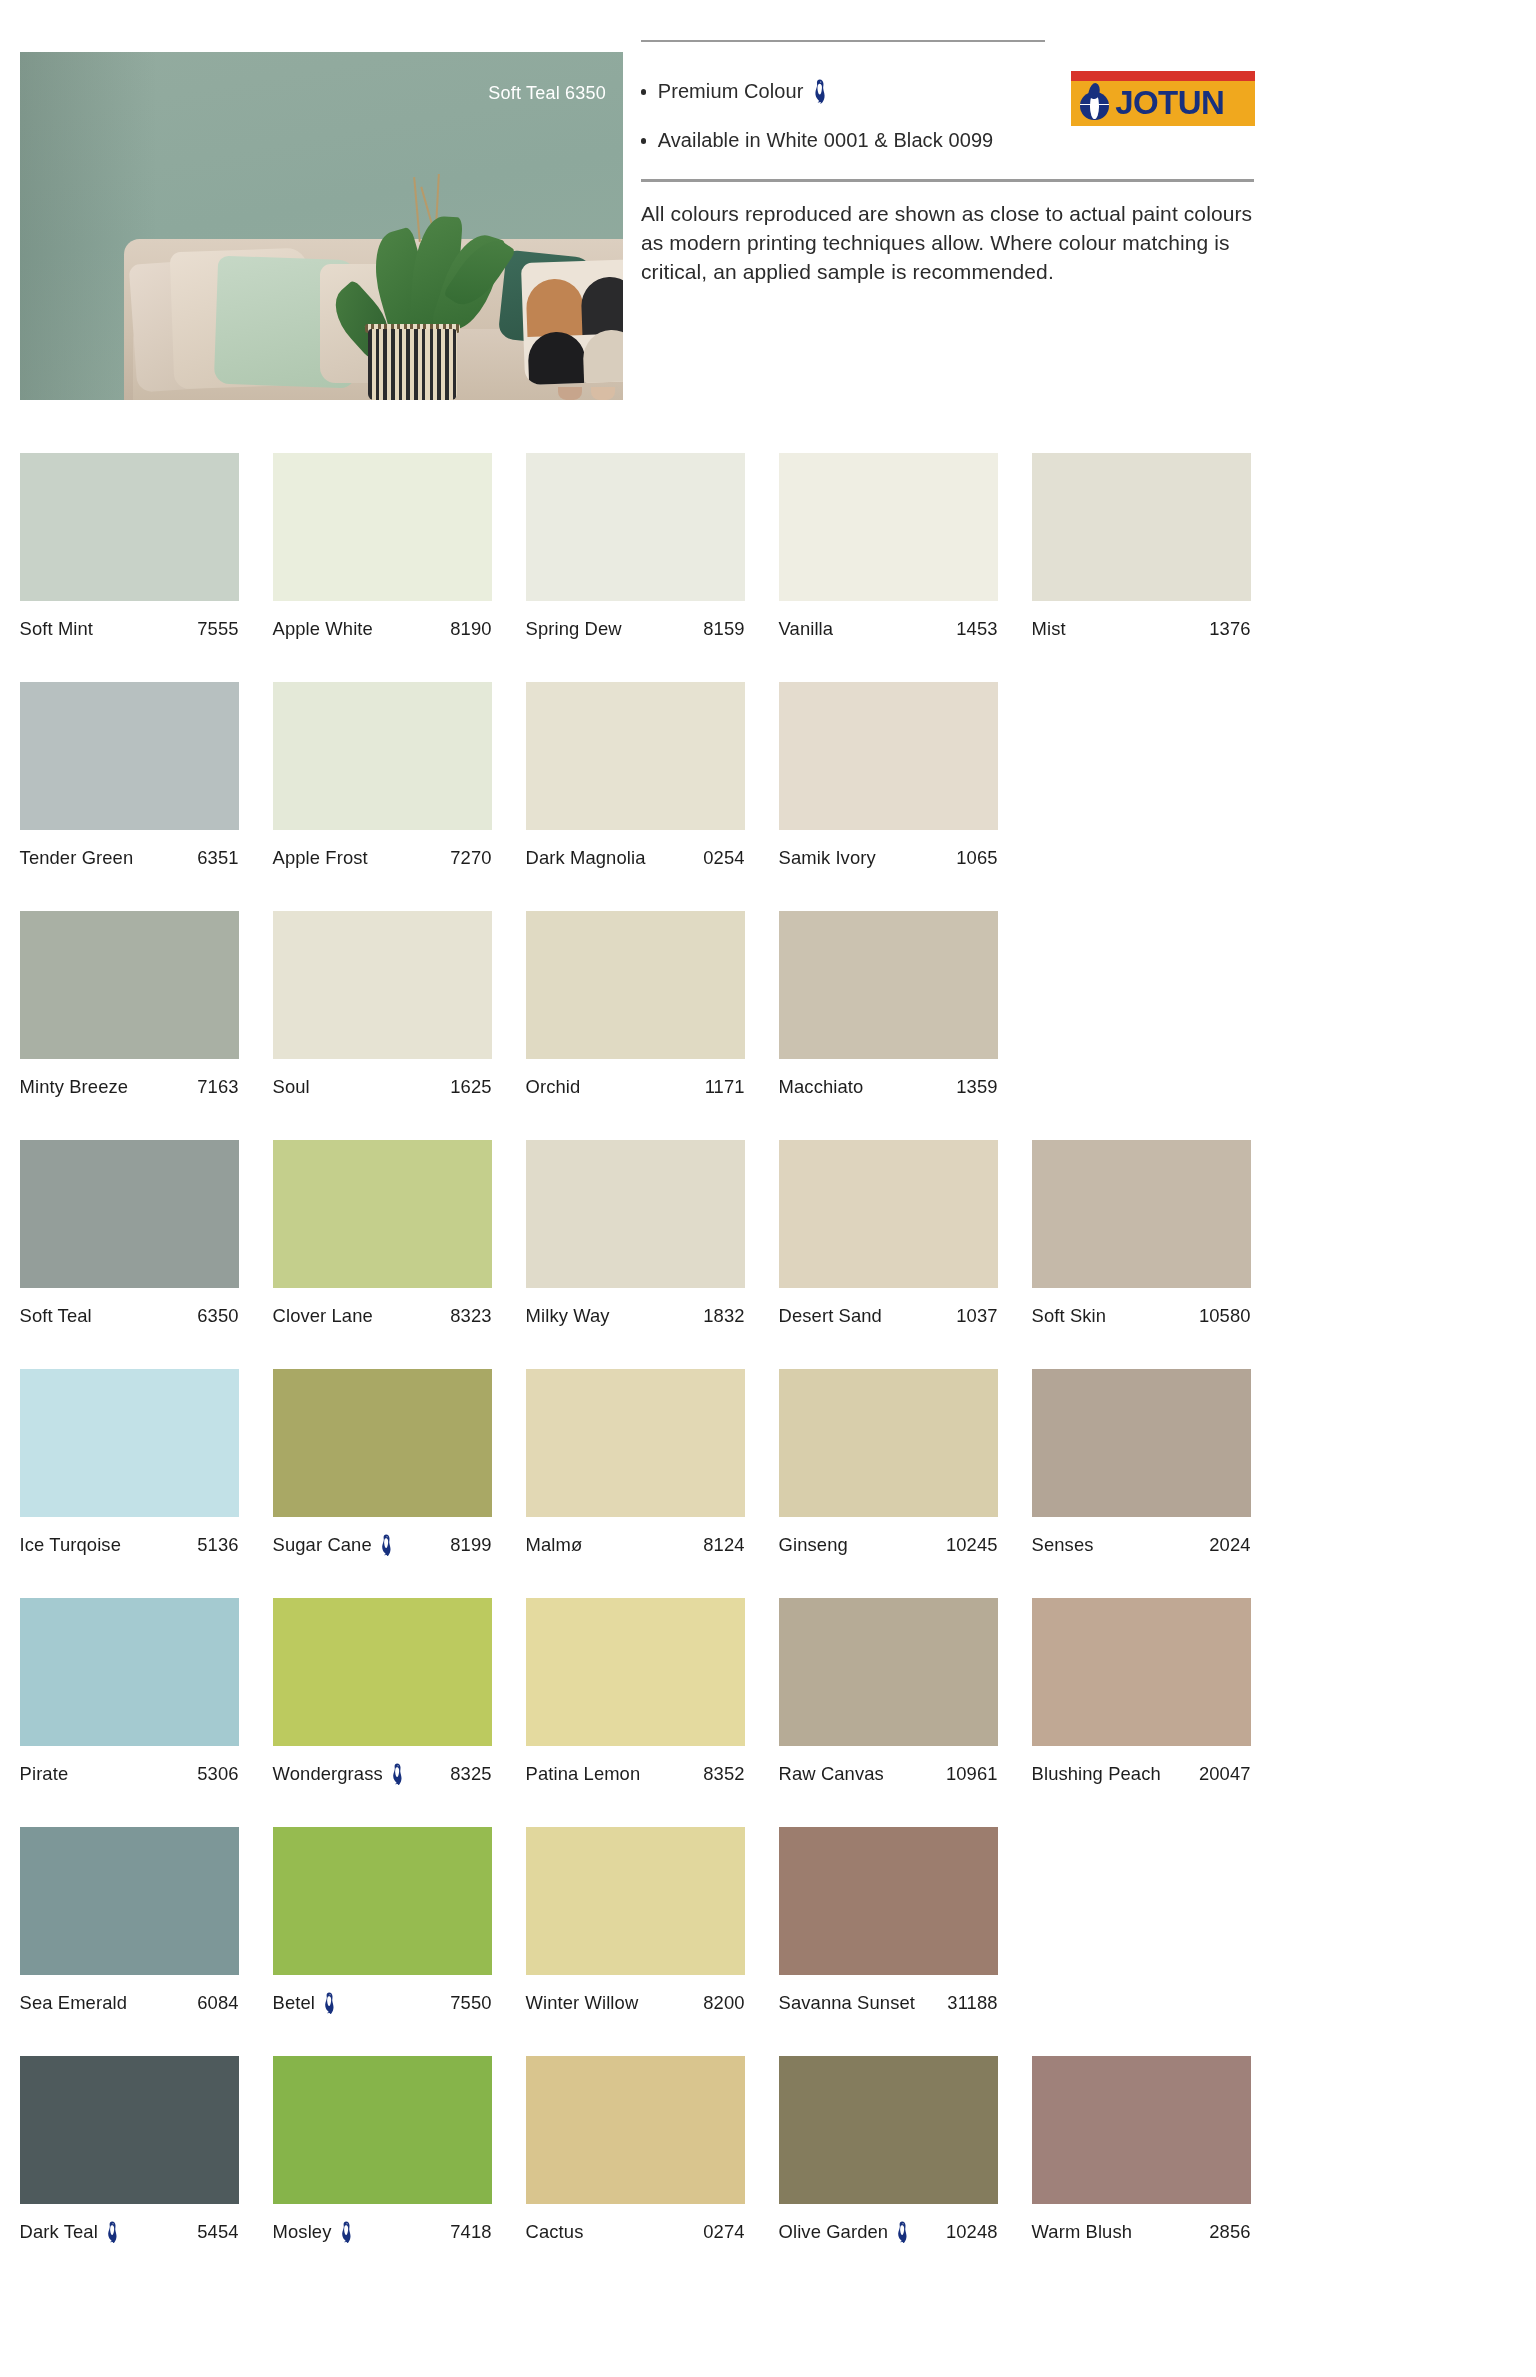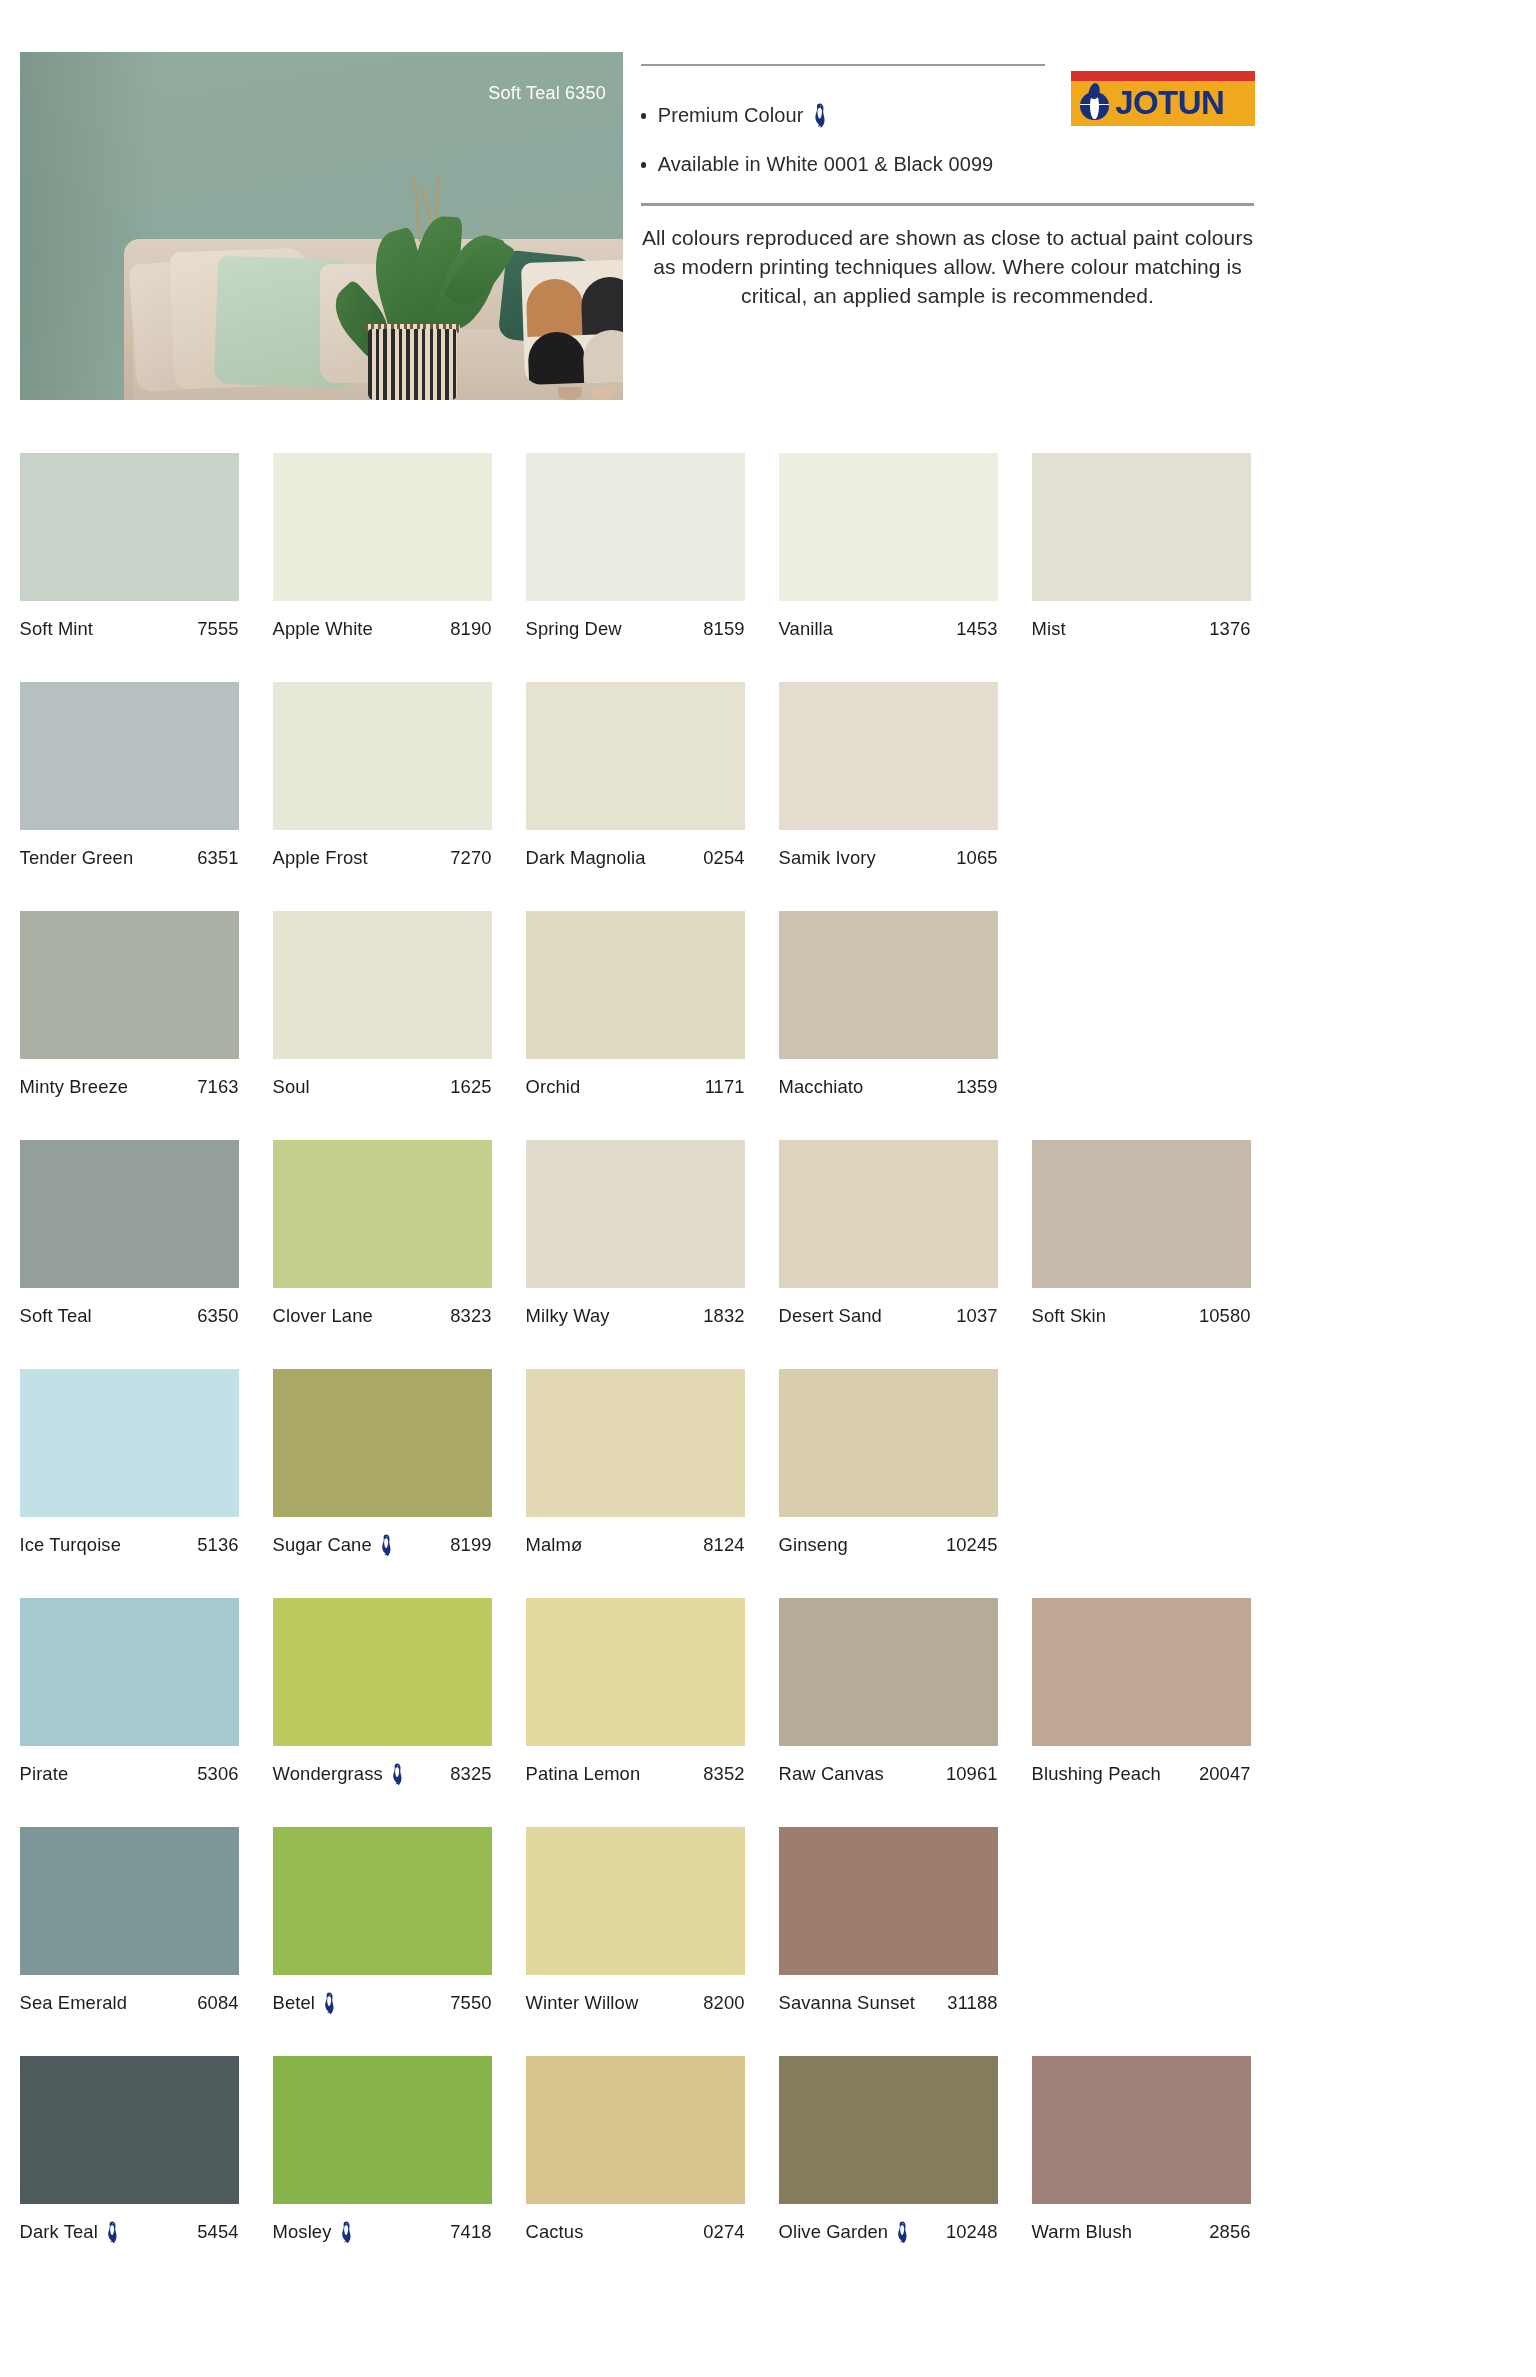--- a/index.html
+++ b/index.html
@@ -133,23 +133,22 @@
     position: absolute; bottom: 0; width: 24px; height: 13px;
     background: #c7a58c; border-radius: 0 0 8.3px 8.3px;
   }
   .cup1 { left: 538px; }
   .cup2 { left: 571px; background: #d8bda4; }
 
   
   .info {
     position: absolute;
     left: 641px;
-    top: 64px;
+    top: 40px;
     width: 613px;
-    text-align: center;
   }
   .rule {
     height: 2.4px;
     background: #9a9a9a;
     width: 404px;
   }
   .rule.full { width: 613px; }
   .bullets {
     margin-top: 37px;
   }
@@ -507,20 +506,27 @@
           <span class="ccode">8124</span>
         </div>
       </div>
       <div class="cell">
         <div class="chip" style="background: rgb(216, 206, 171);"></div>
         <div class="caption">
           <span class="cname">Ginseng</span>
           <span class="ccode">10245</span>
         </div>
       </div>
+      <div class="cell">
+        <div class="chip" style="background: rgb(179, 165, 150);"></div>
+        <div class="caption">
+          <span class="cname">Senses</span>
+          <span class="ccode">2024</span>
+        </div>
+      </div>
     </div>
     <div class="row">
       <div class="cell">
         <div class="chip" style="background: rgb(164, 202, 208);"></div>
         <div class="caption">
           <span class="cname">Pirate</span>
           <span class="ccode">5306</span>
         </div>
       </div>
       <div class="cell">

